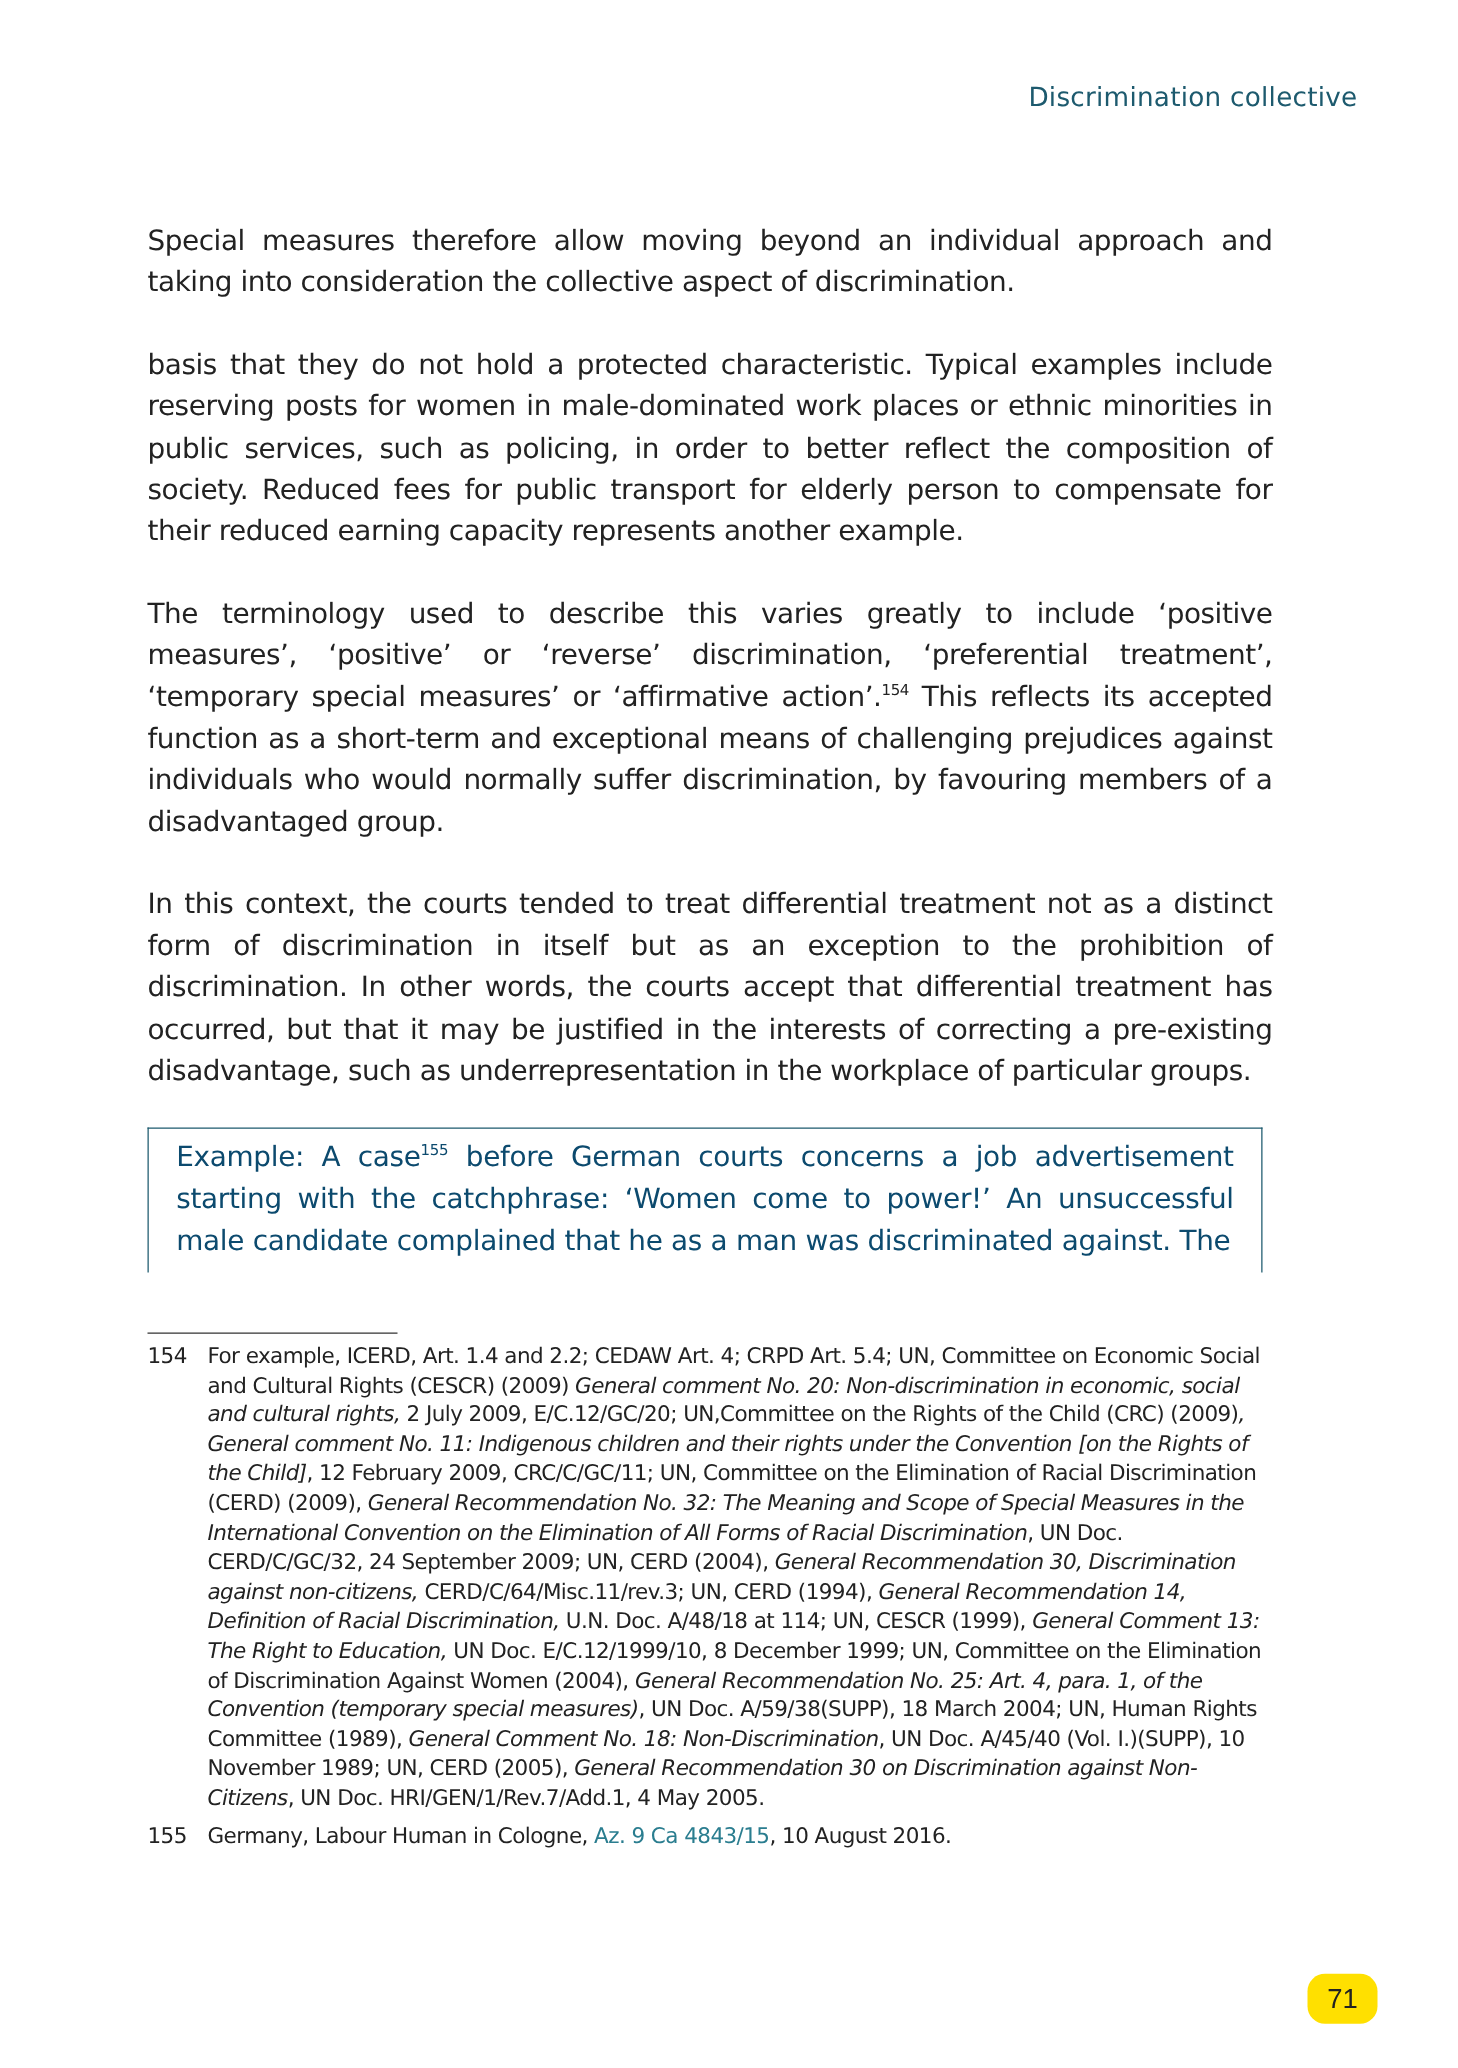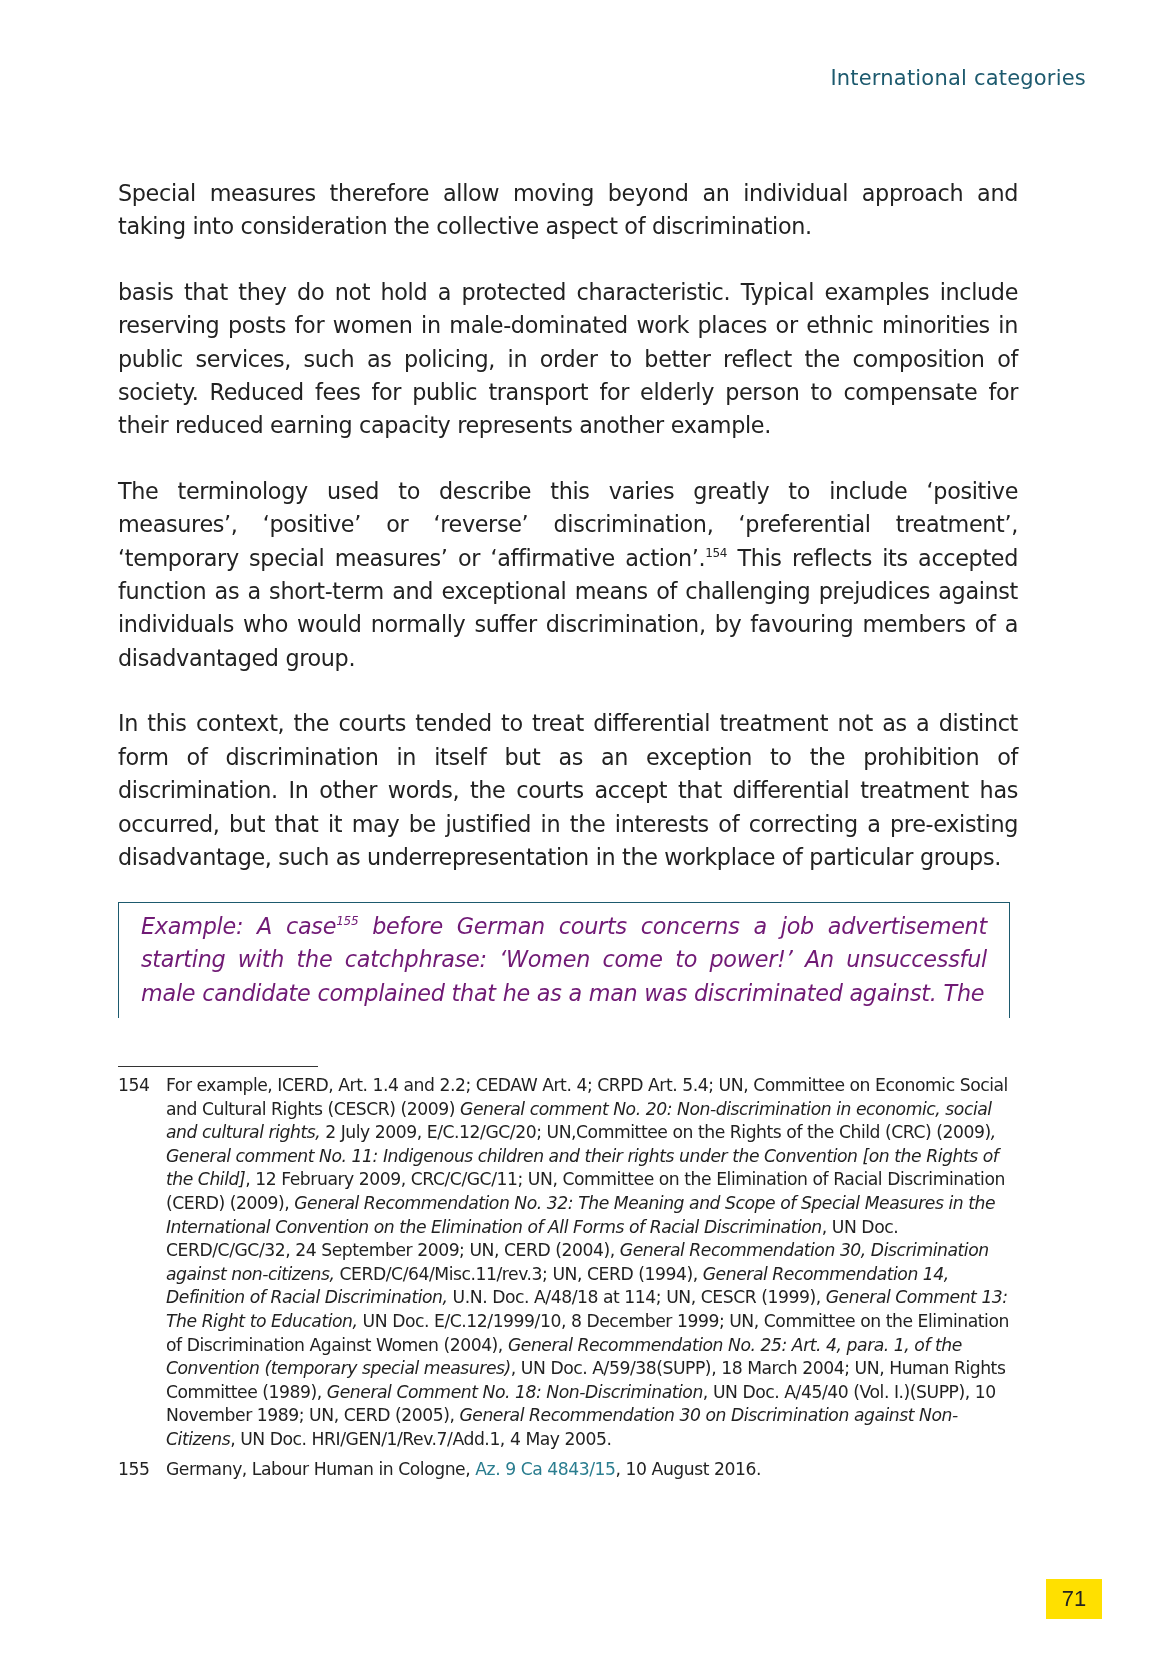--- a/index.html
+++ b/index.html
@@ -15,46 +15,46 @@
       font-family: "DejaVu Sans", sans-serif; font-size: 22.3px; line-height: 33.4px;
       color: #222222; text-align: justify; letter-spacing: -0.35px;
     }
     .body-text p { margin: 0 0 32px 0; }
     sup { font-size: 12px; line-height: 0; vertical-align: 9px; }
     .example-box {
       position: absolute; left: 118px; top: 902px; width: 892px; height: 116px;
       border: 1.6px solid #1d5a6e; border-bottom: none; box-sizing: border-box;
       padding: 7px 22px 0 22px;
       font-family: "DejaVu Sans", sans-serif; font-size: 22.3px; line-height: 33.4px;
-      color: #701a75; text-align: justify; letter-spacing: -0.25px; overflow: hidden; font-style: italic;
+      color: #0c4a6e; text-align: justify; letter-spacing: -0.25px; overflow: hidden;
     }
     .fn-rule { position: absolute; left: 118px; top: 1066px; width: 200px; height: 0; border-top: 1.3px solid #333; }
     .footnotes {
       position: absolute; left: 118px; top: 1074px; width: 900px;
       font-family: "DejaVu Sans", sans-serif; font-size: 17.2px; line-height: 23.6px;
       color: #222222; letter-spacing: -0.45px;
     }
     .fn { display: flex; margin-bottom: 6px; }
     .fn-num { width: 48px; flex: none; }
     .fn-text { flex: 1; }
     .fn-text em { font-style: italic; }
     .fn-link { color: #2a7d8f; text-decoration: none; margin-top: 13px; }
     .page-number {
       position: absolute; left: 1046px; top: 1579px; width: 56px; height: 40px;
       background: #ffe000; color: #222;
       font-family: "Liberation Sans", sans-serif; font-size: 22px;
-      display: flex; align-items: center; justify-content: center;
+      display: flex; align-items: center; justify-content: center; border-radius: 14px;
     }
   </style>
 </head>
 <body>
 
 <div class="page">
 
-  <div class="running-header">International categories</div>
+  <div class="running-header">Discrimination collective</div>
 
   <div class="body-text" style="top:177px;">
     <p>Special measures therefore allow moving beyond an individual approach and taking into consideration the collective aspect of discrimination.</p>
     <p>basis that they do not hold a protected characteristic. Typical examples include reserving posts for women in male-dominated work places or ethnic minorities in public services, such as policing, in order to better reflect the composition of society. Reduced fees for public transport for elderly person to compensate for their reduced earning capacity represents another example.</p>
     <p><span>The terminology used to describe this varies greatly to include ‘positive measures’, ‘positive’ or ‘reverse’ discrimination, ‘preferential treatment’, ‘temporary special measures’ or ‘affirmative action’.</span><sup>154</sup><span> This reflects its accepted function as a short-term and exceptional means of challenging prejudices against individuals who would normally suffer discrimination, by favouring members of a disadvantaged group.</span></p>
     <p>In this context, the courts tended to treat differential treatment not as a distinct form of discrimination in itself but as an exception to the prohibition of discrimination. In other words, the courts accept that differential treatment has occurred, but that it may be justified in the interests of correcting a pre-existing disadvantage, such as underrepresentation in the workplace of particular groups.</p>
   </div>
 
   <div class="example-box">
     <span>Example: A case</span><sup>155</sup><span> before German courts concerns a job advertisement starting with the catchphrase: ‘Women come to power!’ An unsuccessful male candidate complained that he as a man was discriminated against. The</span>

